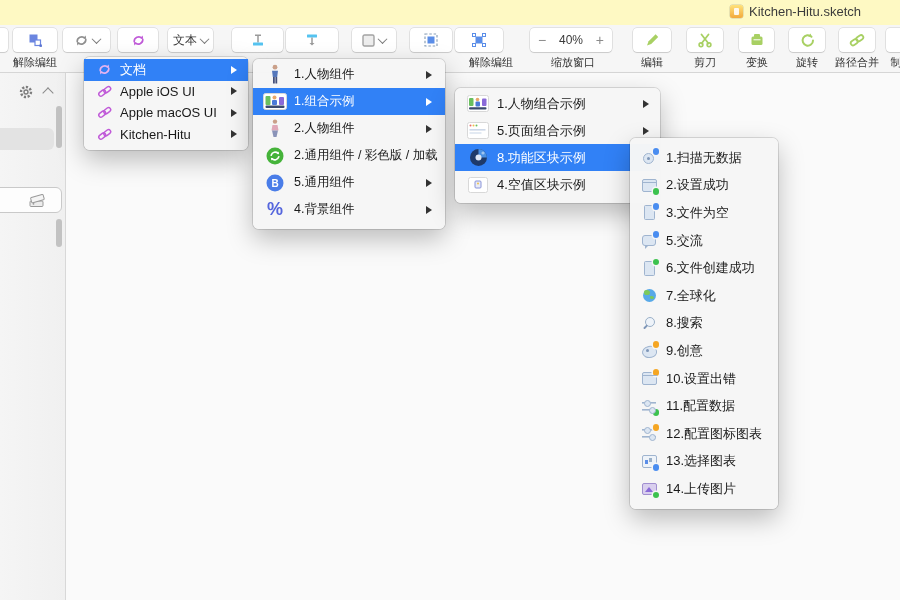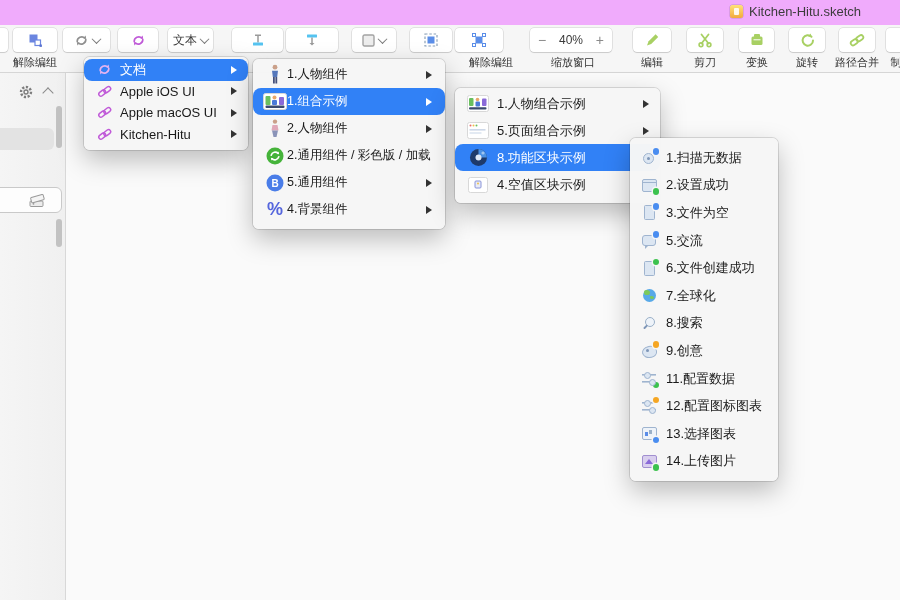--- a/index.html
+++ b/index.html
@@ -2,21 +2,21 @@
 <html><head>
 <meta charset="utf-8">
 <style>
   html,body{margin:0;padding:0;}
   body{
     width:900px;height:600px;position:relative;overflow:hidden;
     font-family:"Liberation Sans","DejaVu Sans",sans-serif;
     background:#fafafa;-webkit-font-smoothing:antialiased;
   }
   
-  .titlebar{position:absolute;left:0;top:0;width:900px;height:25px;background:#f0abfc;}
+  .titlebar{position:absolute;left:0;top:0;width:900px;height:25px;background:#fef9c3;}
   .title{position:absolute;left:730px;top:4px;font-size:13px;color:#3c3c3c;display:flex;align-items:center;gap:6px;white-space:nowrap;}
   .docicon{width:13px;height:13px;border-radius:2.5px;background:linear-gradient(180deg,#ffe27a,#f2a93c);display:inline-block;position:relative;box-shadow:0 0 0 0.5px rgba(0,0,0,0.18);}
   .docicon::after{content:"";position:absolute;left:4px;top:3px;width:5px;height:7px;background:rgba(255,255,255,0.88);border-radius:1px;}
   
   .toolbar{position:absolute;left:0;top:25px;width:900px;height:47px;background:#f6f6f6;border-bottom:1px solid #d6d6d6;z-index:5;}
   .tbtn{position:absolute;top:3px;height:24px;background:#fff;border-radius:4px;
     box-shadow:0 0 0 0.5px rgba(0,0,0,0.16),0 1px 1px rgba(0,0,0,0.10);
     display:flex;align-items:center;justify-content:center;gap:4px;box-sizing:border-box;}
   .tlabel{position:absolute;top:30px;font-size:11px;color:#333;white-space:nowrap;transform:translateX(-50%);}
   .chev{width:6px;height:6px;border-right:1.5px solid #7a7a7a;border-bottom:1.5px solid #7a7a7a;transform:rotate(45deg) translate(-1px,-1px);display:inline-block;}
@@ -32,23 +32,23 @@
   .sb-scroll{position:absolute;left:56px;width:6px;background:#c2c2c2;border-radius:3px;}
   .sb-colorbtn{position:absolute;left:-8px;top:114px;width:70px;height:26px;background:#fdfdfd;border:1px solid #c9c9c9;border-radius:6px;display:flex;align-items:center;justify-content:flex-end;padding-right:12px;box-sizing:border-box;}
   
   .menu{position:absolute;background:rgba(246,246,246,0.98);border-radius:6px;
     box-shadow:0 0 0 1px rgba(0,0,0,0.12),0 10px 26px rgba(0,0,0,0.25);box-sizing:border-box;}
   #menu1{left:84px;top:57px;width:164px;padding:2px 0 5px;z-index:10;}
   #menu2{left:253px;top:59px;width:192px;padding:2px 0 6px;z-index:11;}
   #menu3{left:455px;top:88px;width:205px;padding:2px 0 5px;z-index:12;}
   #menu4{left:630px;top:138px;width:148px;padding:6px 0;z-index:13;}
   .mrow{display:flex;align-items:center;position:relative;color:#1a1a1a;white-space:nowrap;overflow:hidden;}
-  .mrow.sel{background:#3181f6;color:#fff;border-radius:8px;}
+  .mrow.sel{background:#3181f6;color:#fff;}
   #menu1 .mrow{height:21.5px;padding-left:13px;font-size:13px;gap:8px;}
-  #menu2 .mrow{height:27px;padding-left:10px;font-size:12.5px;}
+  #menu2 .mrow{height:27px;padding-left:10px;font-size:12.5px;gap:7px;}
   #menu3 .mrow{height:27px;padding-left:12px;font-size:13px;gap:8px;}
   #menu4 .mrow{height:27.6px;padding-left:11px;font-size:13px;gap:8px;}
   .arr{position:absolute;right:11px;top:50%;transform:translateY(-50%);width:0;height:0;
     border-left:6px solid #333;border-top:4px solid transparent;border-bottom:4px solid transparent;}
   .sel .arr{border-left-color:#fff;}
   .micon{flex:0 0 auto;display:flex;align-items:center;justify-content:center;}
   .pct{font-size:18px;font-weight:700;color:#5566dd;width:20px;text-align:center;}
   
   .g{width:17px;height:17px;position:relative;flex:0 0 17px;}
   .badge{position:absolute;width:6.5px;height:6.5px;border-radius:50%;box-shadow:0 0 0 1.5px #f6f6f6;}
@@ -453,20 +453,26 @@
     <span class="g g-search"></span>
     <span>8.搜索</span>
   </div>
   <div class="mrow">
     <span class="g g-palette">
         <span class="badge tr" style="background: rgb(245, 166, 35);"></span>
       </span>
     <span>9.创意</span>
   </div>
   <div class="mrow">
+    <span class="g g-window">
+        <span class="badge tr" style="background: rgb(245, 166, 35);"></span>
+      </span>
+    <span>10.设置出错</span>
+  </div>
+  <div class="mrow">
     <span class="g g-sliders">
         <span class="badge br" style="background: rgb(60, 194, 78);"></span>
       </span>
     <span>11.配置数据</span>
   </div>
   <div class="mrow">
     <span class="g g-sliders">
         <span class="badge tr" style="background: rgb(245, 166, 35);"></span>
       </span>
     <span>12.配置图标图表</span>

